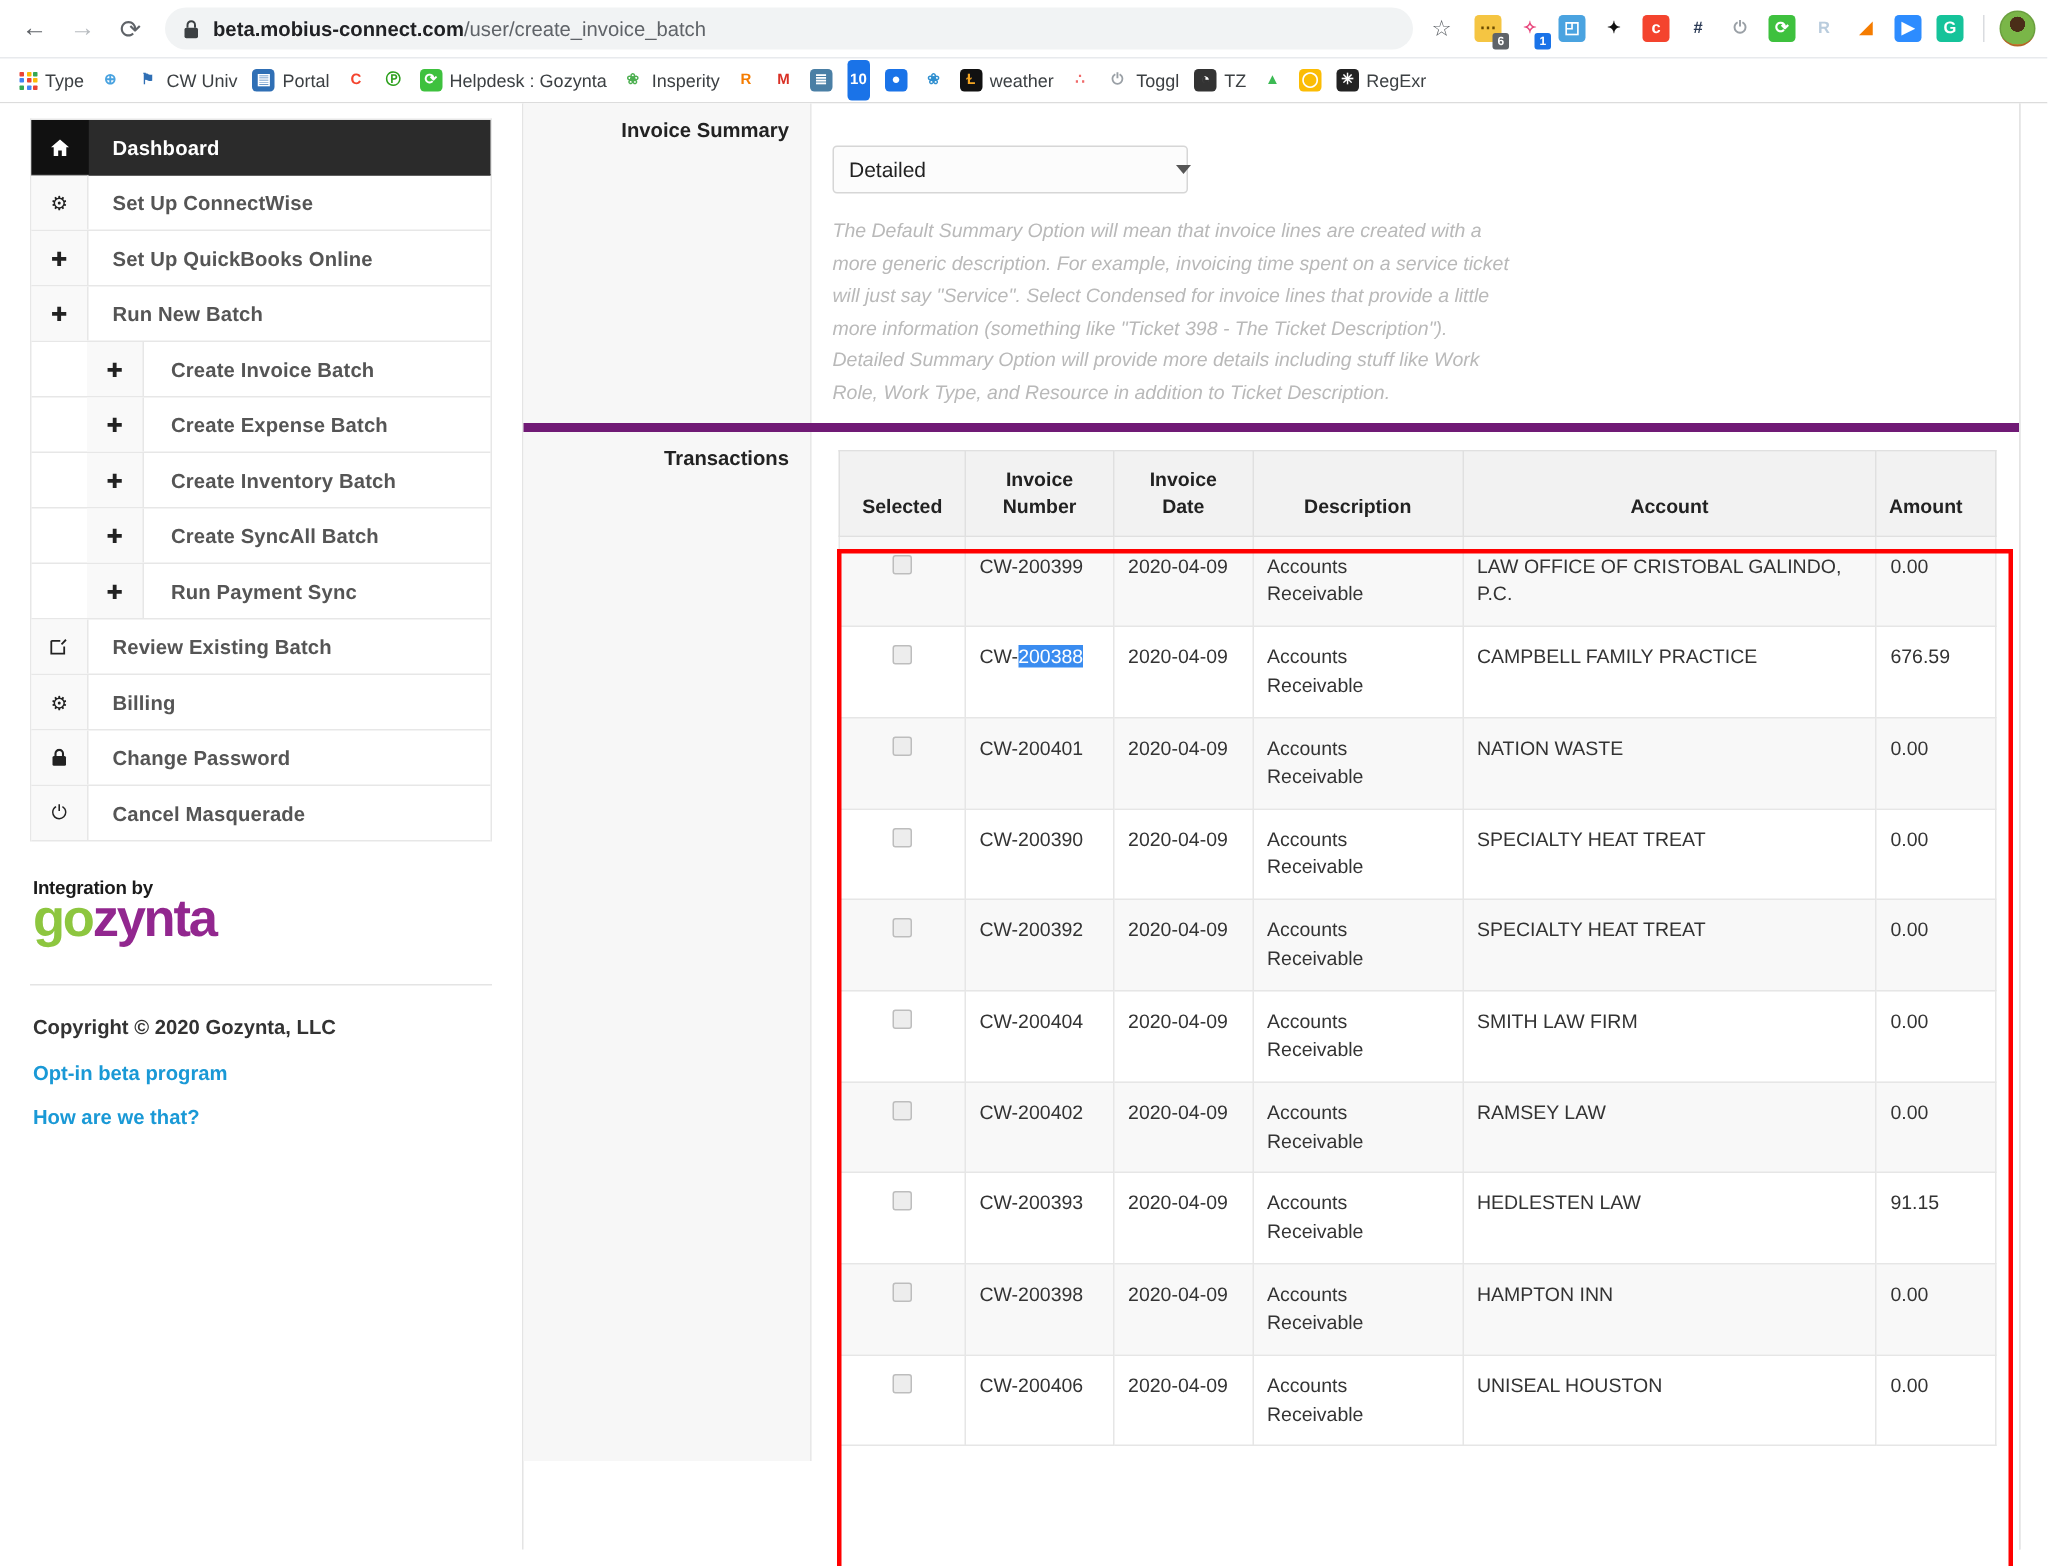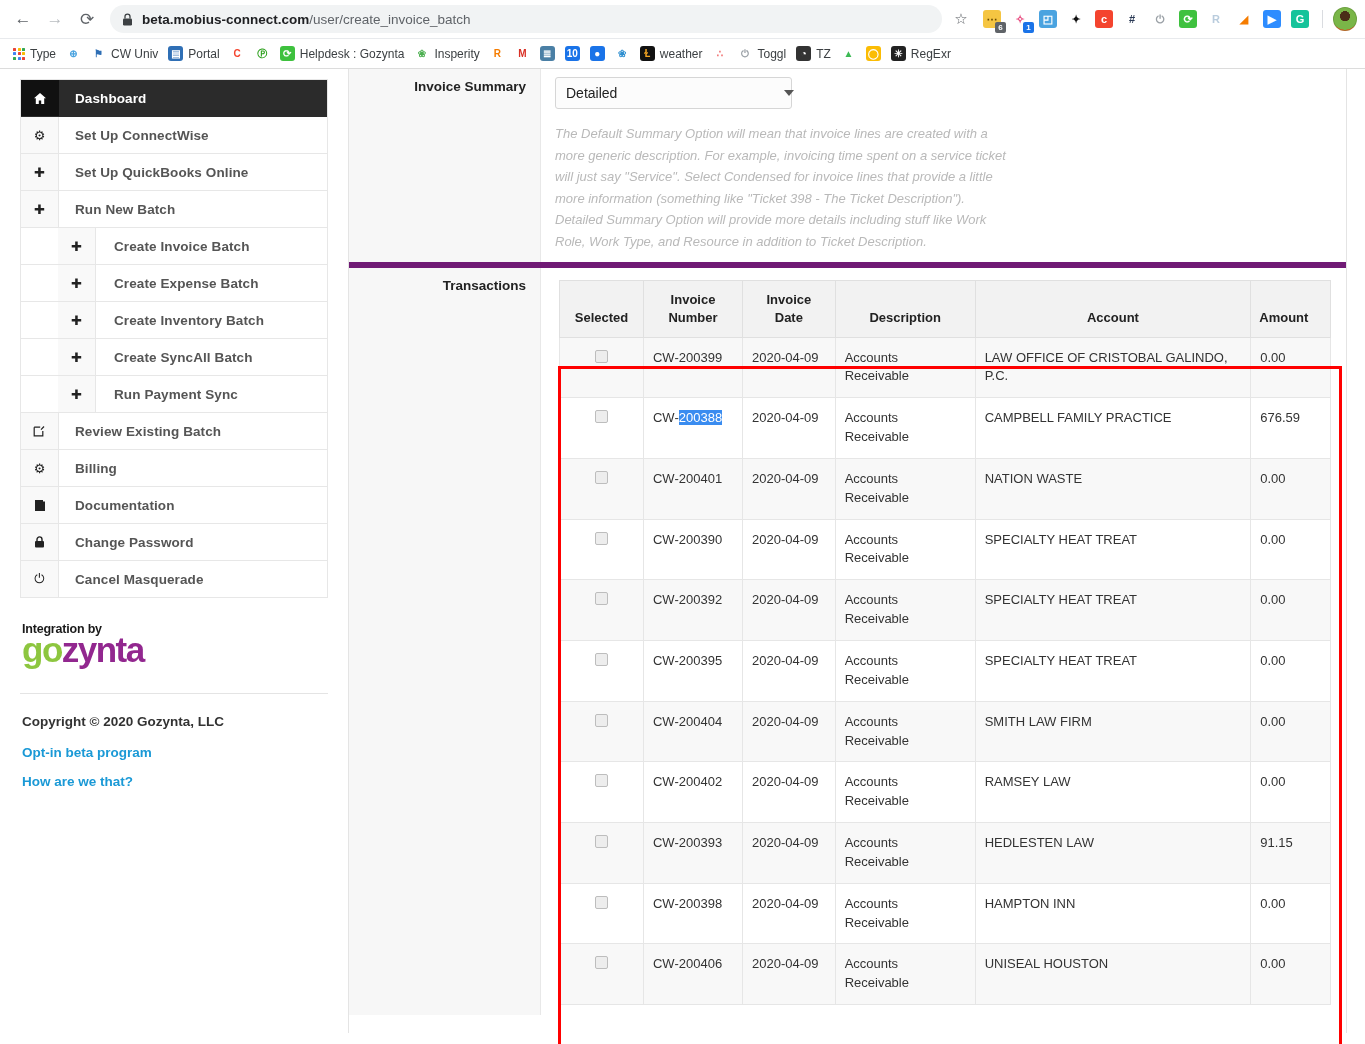--- a/index.html
+++ b/index.html
@@ -246,21 +246,21 @@
     width: 237px;
     height: 32px;
     background: #fcfcfc;
     border: 1px solid #d6d6d6;
     border-radius: 3px;
     padding: 0 10px;
     font-size: 14px;
     font-family: "Liberation Sans", sans-serif;
     color: #222;
   }
-  .sel-wrap { position: relative; width: 253px; }
+  .sel-wrap { position: relative; width: 253px; margin-top: 20px; }
   .sel-arrow {
     position: absolute;
     right: 14px; top: 13px;
     width: 0; height: 0;
     border-left: 5px solid transparent;
     border-right: 5px solid transparent;
     border-top: 6px solid #555;
     pointer-events: none;
   }
   #help-text {
@@ -480,21 +480,21 @@
           <span style="display: flex; align-items: center; justify-content: center; width: 15px; height: 15px; border-radius: 3px; font-size: 10px; font-weight: 700; line-height: 1; background: rgb(255, 255, 255); color: rgb(217, 48, 37);">M</span>
         </span>
       </div>
       <div class="bm icon-only">
         <span class="bmi">
           <span style="display: flex; align-items: center; justify-content: center; width: 15px; height: 15px; border-radius: 3px; font-size: 10px; font-weight: 700; line-height: 1; background: rgb(74, 127, 165); color: rgb(255, 255, 255);">≣</span>
         </span>
       </div>
       <div class="bm icon-only">
         <span class="bmi">
-          <span style="display: flex; align-items: center; justify-content: center; width: 15px; height: 15px; border-radius: 3px; font-size: 10px; font-weight: 700; line-height: 1; background: rgb(26, 115, 232); color: rgb(255, 255, 255);">10</span>
+          <span style="display: flex; align-items: center; justify-content: center; width: 15px; height: 27px; border-radius: 3px; font-size: 10px; font-weight: 700; line-height: 1; background: rgb(26, 115, 232); color: rgb(255, 255, 255);">10</span>
         </span>
       </div>
       <div class="bm icon-only">
         <span class="bmi">
           <span style="display: flex; align-items: center; justify-content: center; width: 15px; height: 15px; border-radius: 3px; font-size: 10px; font-weight: 700; line-height: 1; background: rgb(26, 115, 232); color: rgb(255, 255, 255);">●</span>
         </span>
       </div>
       <div class="bm icon-only">
         <span class="bmi">
           <span style="display: flex; align-items: center; justify-content: center; width: 15px; height: 15px; border-radius: 3px; font-size: 10px; font-weight: 700; line-height: 1; background: rgb(255, 255, 255); color: rgb(47, 143, 208);">❀</span>
@@ -592,29 +592,20 @@
               <svg width="13" height="13" viewBox="0 0 13 13">
                 <path d="M11 1.5 8 4.6" stroke="#222" stroke-width="1.2" fill="none"></path>
                 <path d="M1.2 2.2h6M1.2 2.2v8.6h8.6V6" stroke="#222" stroke-width="1.2" fill="none"></path>
               </svg>
             </div>
             <div class="nav-lbl">Review Existing Batch</div>
           </div>
           <div class="nav-item">
             <div class="nav-ico">⚙</div>
             <div class="nav-lbl">Billing</div>
-          </div>
-          <div class="nav-item">
-            <div class="nav-ico">
-              <svg width="12" height="13" viewBox="0 0 12 13">
-                <rect x="1" y="1" width="8" height="11" fill="#222"></rect>
-                <rect x="9" y="2.5" width="2" height="9.5" fill="#222"></rect>
-              </svg>
-            </div>
-            <div class="nav-lbl">Documentation</div>
           </div>
           <div class="nav-item">
             <div class="nav-ico">
               <svg width="11" height="12" viewBox="0 0 11 12">
                 <rect x="1" y="5" width="9" height="6.5" rx="1" fill="#222"></rect>
                 <path d="M3 5V3.4a2.5 2.5 0 0 1 5 0V5" fill="none" stroke="#222" stroke-width="1.4"></path>
               </svg>
             </div>
             <div class="nav-lbl">Change Password</div>
           </div>
@@ -712,30 +703,20 @@
                     <td class="c-num">CW-200392</td>
                     <td class="c-date">2020-04-09</td>
                     <td class="c-desc">Accounts Receivable</td>
                     <td class="c-acct">SPECIALTY HEAT TREAT</td>
                     <td class="c-amt">0.00</td>
                   </tr>
                   <tr>
                     <td class="c-sel">
                       <span class="row-chk"></span>
                     </td>
-                    <td class="c-num">CW-200395</td>
-                    <td class="c-date">2020-04-09</td>
-                    <td class="c-desc">Accounts Receivable</td>
-                    <td class="c-acct">SPECIALTY HEAT TREAT</td>
-                    <td class="c-amt">0.00</td>
-                  </tr>
-                  <tr>
-                    <td class="c-sel">
-                      <span class="row-chk"></span>
-                    </td>
                     <td class="c-num">CW-200404</td>
                     <td class="c-date">2020-04-09</td>
                     <td class="c-desc">Accounts Receivable</td>
                     <td class="c-acct">SMITH LAW FIRM</td>
                     <td class="c-amt">0.00</td>
                   </tr>
                   <tr>
                     <td class="c-sel">
                       <span class="row-chk"></span>
                     </td>

